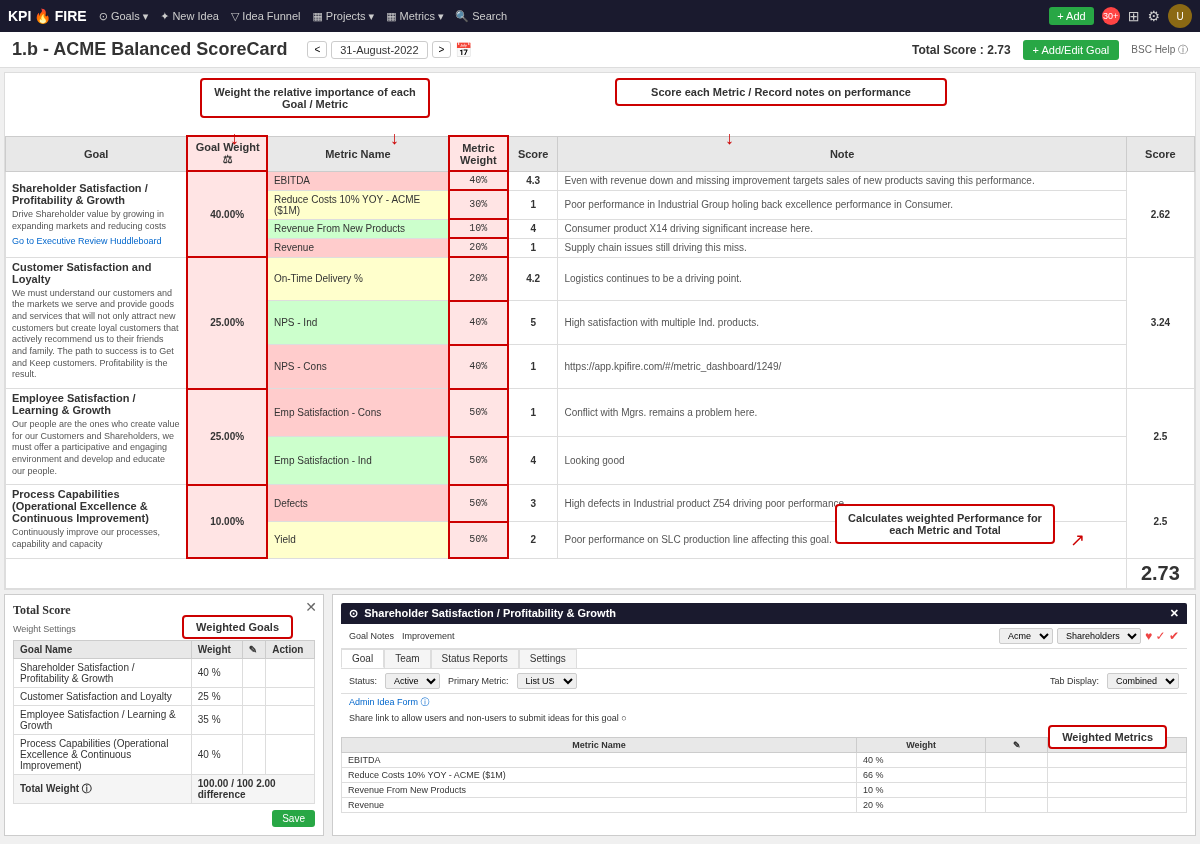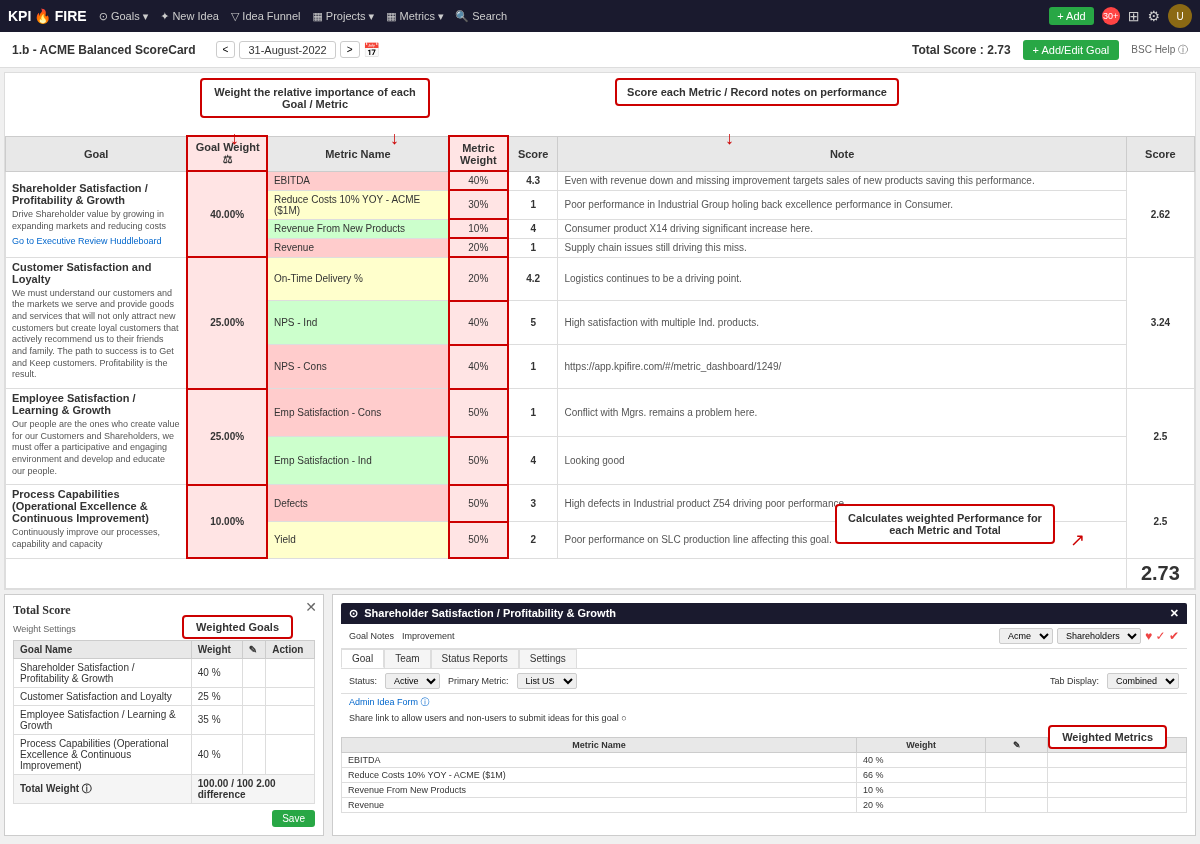--- a/index.html
+++ b/index.html
@@ -26,21 +26,21 @@
     
     .second-row {
       background: #fff;
       border-bottom: 1px solid #ddd;
       height: 36px;
       display: flex;
       align-items: center;
       padding: 0 12px;
       gap: 8px;
     }
-    .page-title { font-size: 12px; font-weight: bold; color: #333; }
+    .page-title { font-size: 18px; font-weight: bold; color: #333; }
     .date-nav { display: flex; align-items: center; gap: 4px; margin-left: 12px; }
     .date-btn { background: #fff; border: 1px solid #ccc; padding: 2px 6px; border-radius: 3px; cursor: pointer; font-size: 10px; }
     .date-val { font-size: 11px; border: 1px solid #ccc; padding: 2px 8px; border-radius: 3px; }
     .cal-icon { font-size: 14px; cursor: pointer; }
     .total-score-header { margin-left: auto; font-size: 12px; color: #333; font-weight: bold; }
     .add-edit-goal-btn { background: #28a745; color: #fff; border: none; padding: 4px 10px; border-radius: 3px; font-size: 11px; cursor: pointer; }
     .bsc-help { font-size: 10px; color: #666; }
 
     .scorecard-table {
       width: 100%;
@@ -62,21 +62,21 @@
     }
     .goal-cell { background: #fff; width: 160px; vertical-align: top; padding: 6px; }
     .goal-name { font-weight: bold; font-size: 11px; color: #333; margin-bottom: 3px; }
     .goal-desc { font-size: 9px; color: #555; line-height: 1.3; margin-bottom: 4px; }
     .goal-link { font-size: 9px; color: #0066cc; cursor: pointer; }
     .goal-weight-cell { background: #ffe4e4; text-align: center; width: 70px; font-size: 12px; font-weight: bold; border: 2px solid #cc0000 !important; }
     .metric-cell { width: 160px; }
     .metric-bg-red { background: #ffcccc; }
     .metric-bg-yellow { background: #ffffcc; }
     .metric-bg-green { background: #ccffcc; }
-    .metric-weight-cell { background: #ffe4e4; text-align: center; width: 50px; border: 2px solid #cc0000 !important; }
+    .metric-weight-cell { background: #ffe4e4; text-align: center; width: 50px; border: 2px solid #cc0000 !important; font-family: Liberation Mono, monospace; }
     .score-cell { text-align: center; width: 40px; font-size: 12px; font-weight: bold; }
     .note-cell { font-size: 9px; color: #555; width: 260px; }
     .row-score-cell { text-align: center; font-size: 16px; font-weight: bold; color: #333; vertical-align: middle; }
 
     
     .bottom-row {
       display: flex;
       gap: 8px;
       margin: 4px;
     }
@@ -184,21 +184,21 @@
 <div style="position:relative; margin:4px; background:#fff; border:1px solid #ddd;">
 
   <div class="annotation-callout" style="top:5px; left:195px; width:230px;">
     <span>Weight the relative importance of each Goal / Metric</span>
   </div>
 
   <div class="annotation-arrow" style="top:55px; left:225px;">↓</div>
 
   <div class="annotation-arrow" style="top:55px; left:385px;">↓</div>
 
-  <div class="annotation-callout" style="top:5px; left:610px; width:284px;">
+  <div class="annotation-callout" style="top:5px; left:610px; width:332px;">
     <span>Score each Metric / Record notes on performance</span>
   </div>
   <div class="annotation-arrow" style="top:55px; left:720px;">↓</div>
 
   <div class="annotation-callout" style="bottom:45px; right:140px; width:220px;">
     <span>Calculates weighted Performance for each Metric and Total</span>
   </div>
   <div class="annotation-arrow" style="bottom:38px; right:110px; color:#cc0000;">↗</div>
 
   <table class="scorecard-table" style="margin-top:62px;">

